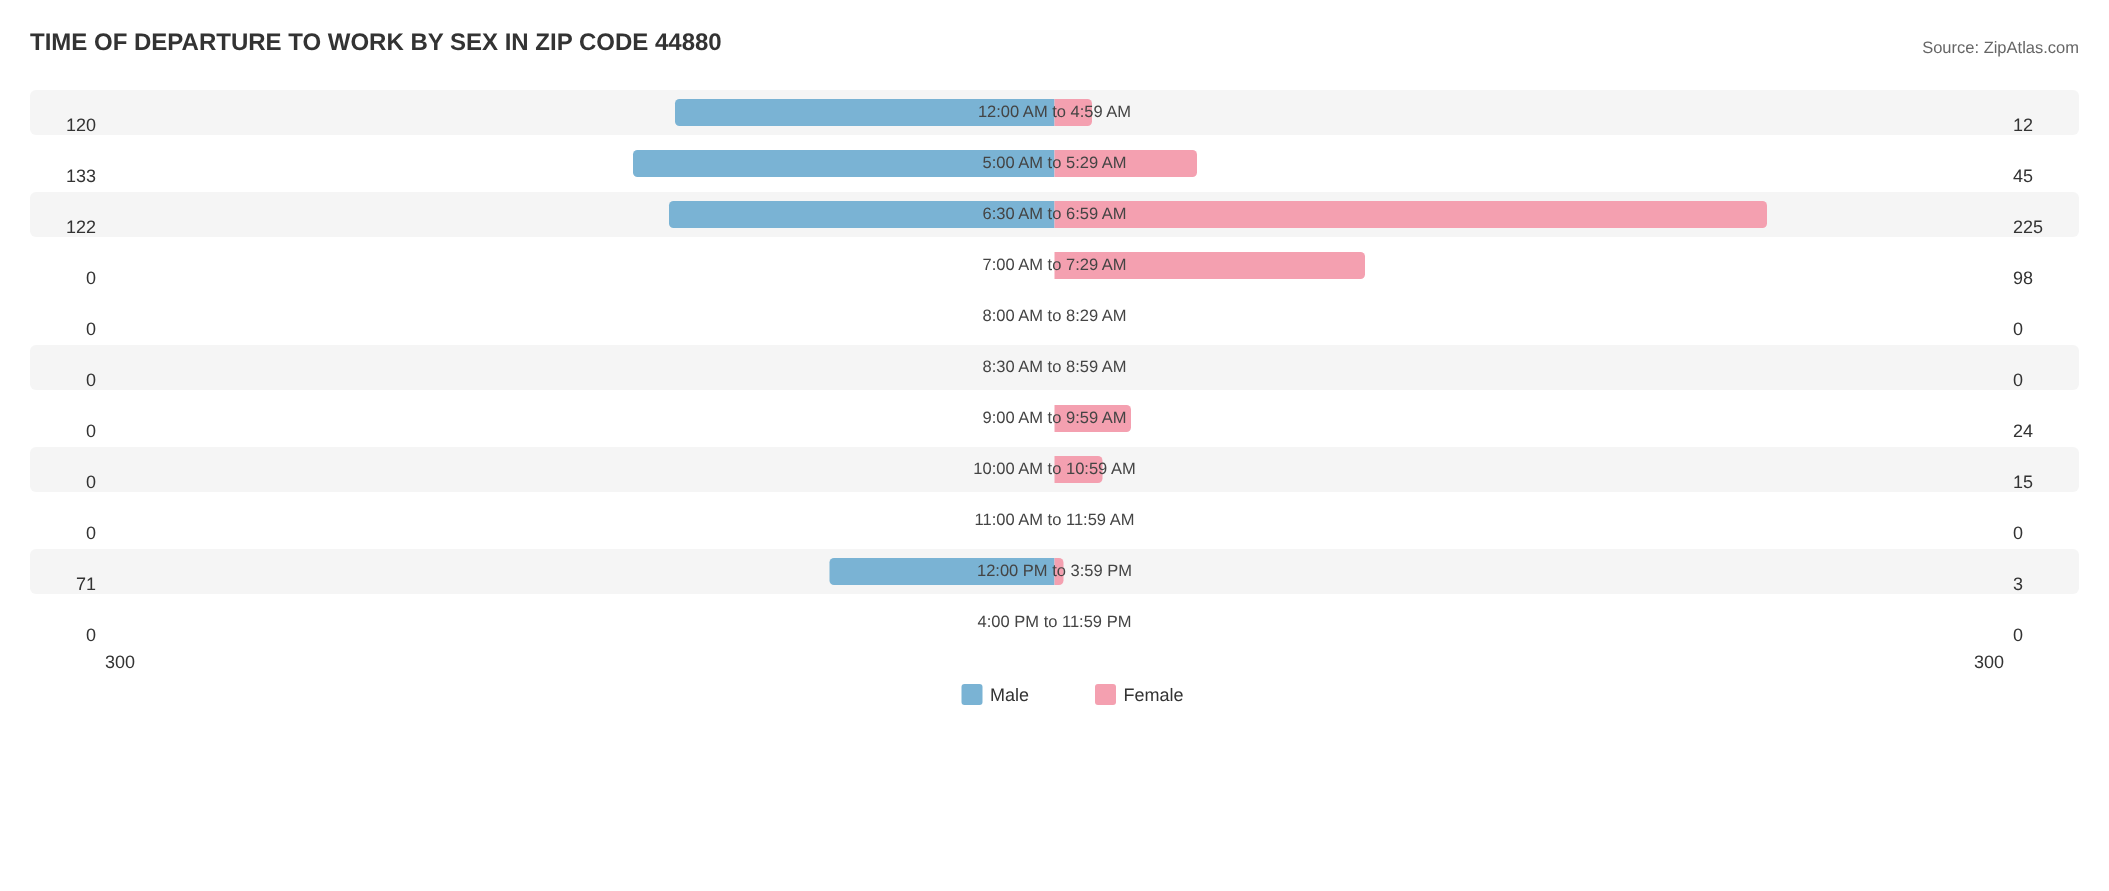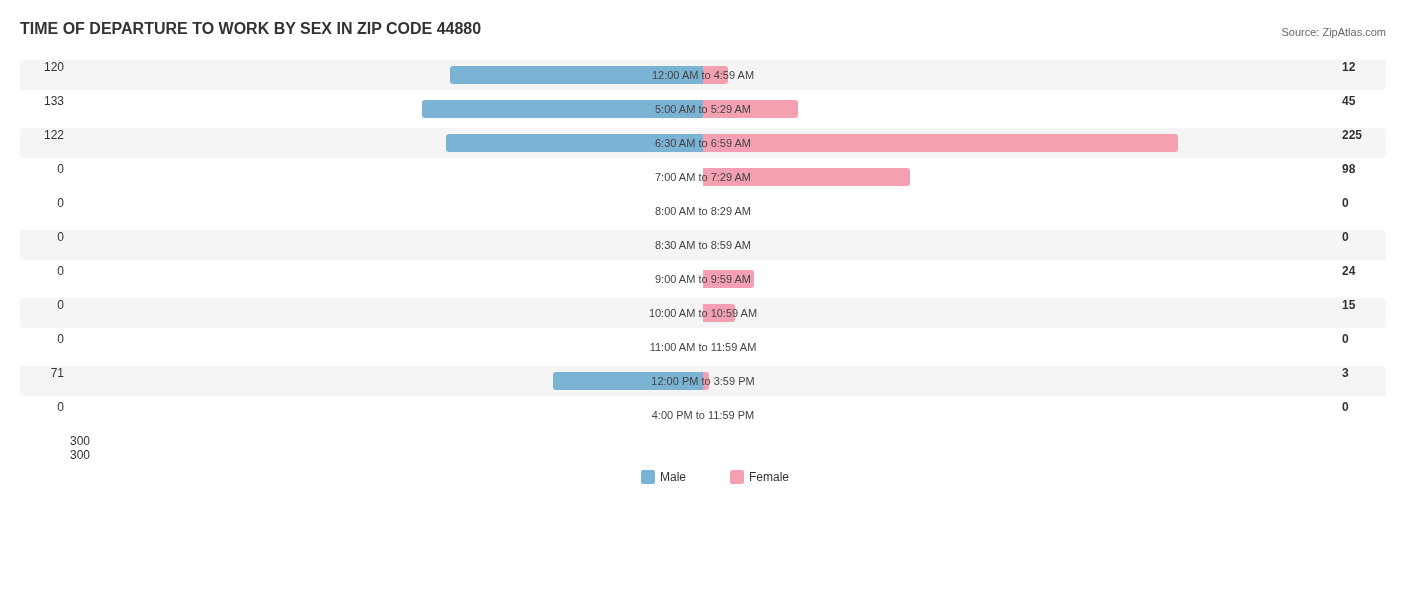--- a/index.html
+++ b/index.html
@@ -27,21 +27,21 @@
       right: 0;
       font-size: 11px;
       color: #666;
     }
     .chart-area {
       position: relative;
       margin-top: 10px;
     }
     .row {
       display: flex;
-      align-items: flex-start;
+      align-items: flex-end;
       height: 30px;
       margin-bottom: 4px;
     }
     .row-bg {
       background: #f5f5f5;
       border-radius: 4px;
     }
     .left-val {
       width: 50px;
       text-align: right;
@@ -105,21 +105,20 @@
       position: absolute;
       left: 0;
     }
     .right-val {
       width: 50px;
       text-align: left;
       font-size: 12px;
       color: #333;
       padding-left: 6px;
       flex-shrink: 0;
-      font-weight: bold;
     }
     .legend {
       display: flex;
       justify-content: center;
       align-items: center;
       gap: 20px;
       margin-top: 8px;
     }
     .legend-item {
       display: flex;
@@ -134,21 +133,20 @@
       height: 14px;
       border-radius: 2px;
     }
     .bottom-labels {
       display: flex;
       justify-content: space-between;
       font-size: 12px;
       color: #333;
       margin-top: 4px;
       padding: 0 50px;
-      flex-direction: column;
     }
   </style>
 </head>
 <body>
 
 <div class="chart-container">
   <div style="position:relative;">
     <div class="chart-title">TIME OF DEPARTURE TO WORK BY SEX IN ZIP CODE 44880</div>
     <div class="source-label">Source: ZipAtlas.com</div>
   </div>

